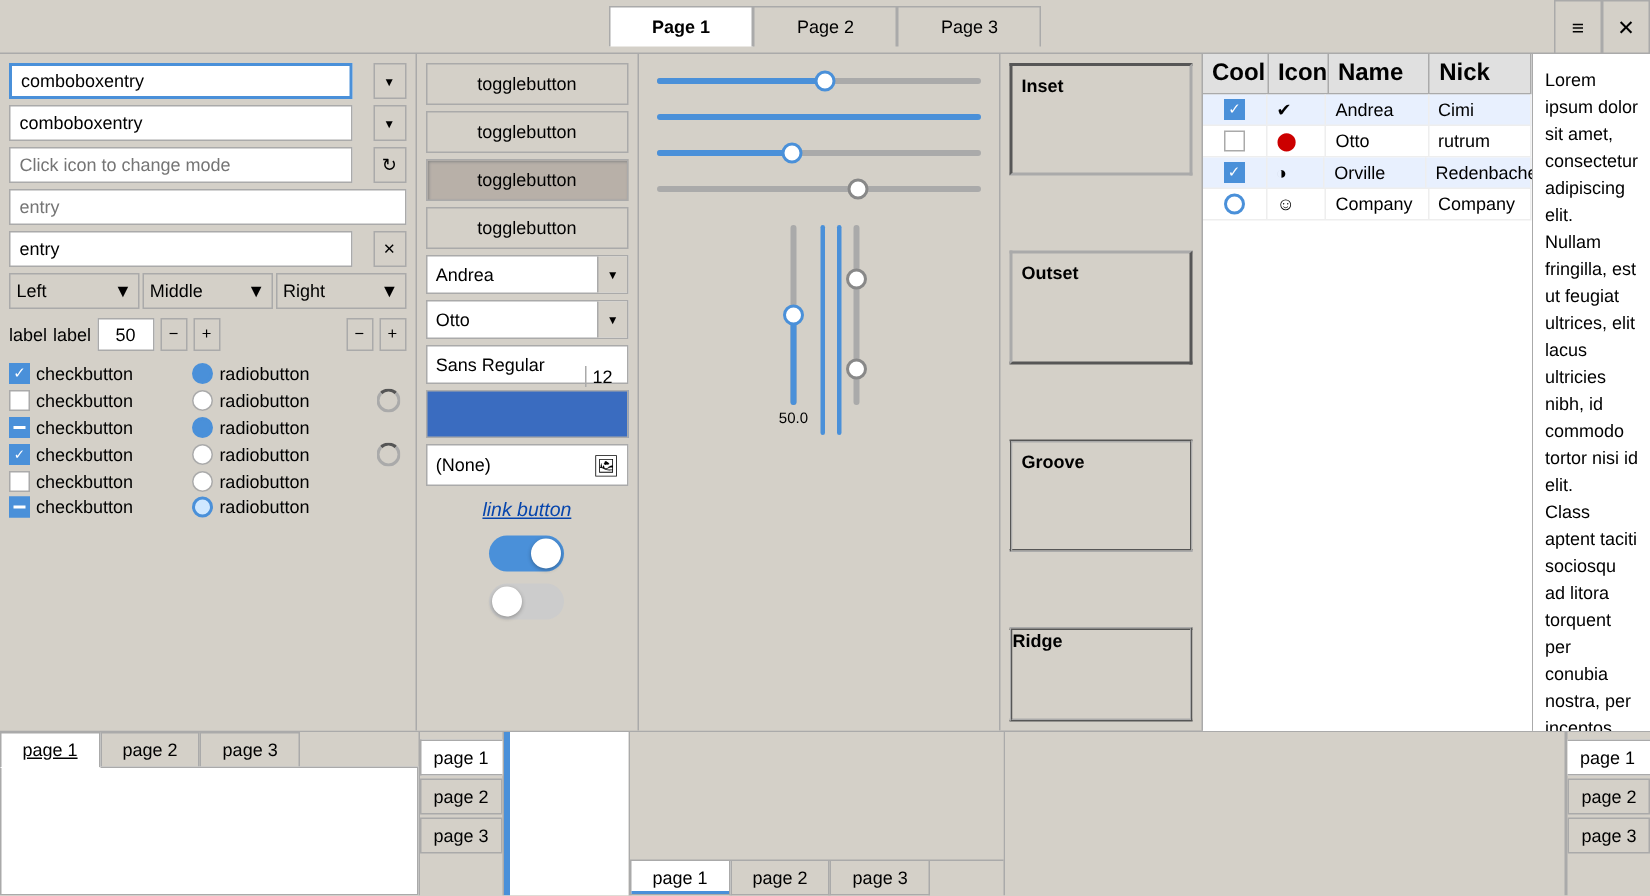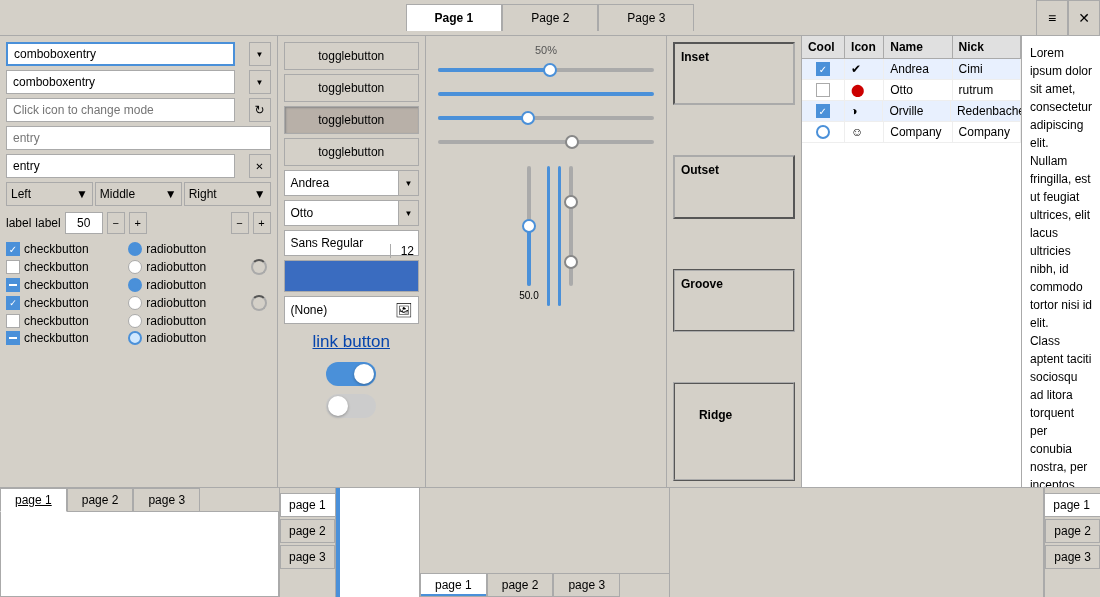--- a/index.html
+++ b/index.html
@@ -80,30 +80,30 @@
     }
     .toggle-btn.pressed { background: #b8b0a8; box-shadow: inset 1px 1px 2px #888; }
     .combo-row {
       display: flex; align-items: center; border: 1px solid #aaa; background: #fff;
       height: 26px;
     }
     .combo-label { flex: 1; padding: 0 6px; font-size: 12px; }
     .combo-drop { width: 20px; background: #d4d0c8; border-left: 1px solid #aaa; height: 100%; display: flex; align-items: center; justify-content: center; cursor: pointer; font-size: 8px; }
     .font-row { display: flex; align-items: center; border: 1px solid #aaa; background: #fff; height: 26px; }
     .font-label { flex: 1; padding: 0 6px; font-size: 12px; }
-    .font-size { padding: 0 4px; border-left: 1px solid #aaa; width: 28px; text-align: right; font-size: 12px; margin-top: 16px; }
+    .font-size { padding: 0 4px; border-left: 1px solid #aaa; width: 28px; text-align: left; font-size: 12px; margin-top: 16px; }
     .color-btn {
       width: 100%; height: 32px; background: #3a6cc0; border: 1px solid #aaa; cursor: pointer;
     }
     .none-row {
       display: flex; align-items: center; border: 1px solid #aaa; background: #fff; height: 28px;
     }
     .none-label { flex: 1; padding: 0 6px; font-size: 12px; }
     .img-icon { width: 28px; display: flex; align-items: center; justify-content: center; font-size: 14px; cursor: pointer; }
-    .link-btn { background: none; border: none; color: #0645ad; text-decoration: underline; cursor: pointer; font-size: 17px; padding: 4px 0; }
+    .link-btn { background: none; border: none; color: #0645ad; text-decoration: underline; cursor: pointer; font-size: 13px; padding: 4px 0; font-style: italic; }
     .toggle-switch {
       width: 50px; height: 24px; background: #ccc; border-radius: 12px; position: relative; cursor: pointer; margin: 2px auto;
     }
     .toggle-switch.on { background: #4a90d9; }
     .toggle-knob {
       width: 20px; height: 20px; background: #fff; border-radius: 50%; position: absolute; top: 2px; left: 2px; transition: left 0.2s;
       box-shadow: 0 1px 3px rgba(0,0,0,0.3);
     }
     .toggle-switch.on .toggle-knob { left: 28px; }
 
@@ -119,21 +119,21 @@
     
     .relief-area {
       width: 135px; border-right: 1px solid #aaa; display: flex; flex-direction: column; gap: 38px;
     }
 
     
     .table-panel {
       width: 220px; background: #fff; border-right: 1px solid #aaa; overflow-y: auto;
     }
     .table-header { display: flex; background: #e0e0e0; border-bottom: 1px solid #aaa; }
-    .table-col { padding: 4px 6px; font-size: 12px; font-weight: bold; border-right: 1px solid #aaa; }
+    .table-col { padding: 4px 6px; font-size: 16px; font-weight: bold; border-right: 1px solid #aaa; }
     .table-row-item { display: flex; align-items: center; border-bottom: 1px solid #eee; }
     .table-row-item.selected { background: #e8f0fe; }
     .table-cell { padding: 3px 6px; font-size: 12px; border-right: 1px solid #eee; display: flex; align-items: center; gap: 4px; }
     .col-cool { width: 44px; }
     .col-icon { width: 40px; }
     .col-name { width: 70px; }
     .col-nick { width: 70px; }
     .cb-cell { display: flex; align-items: center; justify-content: center; }
 
     
@@ -334,23 +334,20 @@
     </div>
     <div class="toggle-switch">
       <div class="toggle-knob"></div>
     </div>
   </div>
 
   <div class="sliders-panel">
 
     <div class="h-sliders-section">
 
-      <div style="display:flex;justify-content:center;">
-        <span class="slider-label">50%</span>
-      </div>
       <div style="position:relative; height:16px; margin:2px 0;">
         <div style="height:4px;background:#aaa;border-radius:2px;position:absolute;top:6px;left:4px;right:4px;"></div>
         <div style="height:4px;background:#4a90d9;border-radius:2px;position:absolute;top:6px;left:4px;width:50%;"></div>
         <div style="width:14px;height:14px;background:#fff;border:2px solid #4a90d9;border-radius:50%;position:absolute;top:1px;left:calc(50% - 3px);"></div>
       </div>
 
       <div style="position:relative; height:16px; margin:2px 0;">
         <div style="height:4px;background:#4a90d9;border-radius:2px;position:absolute;top:6px;left:4px;right:4px;"></div>
       </div>
 
@@ -402,21 +399,21 @@
     <div class="relief-area">
       <div style="padding:6px; border:2px inset #aaa; margin:6px; flex:1;">
         <div style="font-size:12px;font-weight:bold;">Inset</div>
       </div>
       <div style="padding:6px; border:2px outset #aaa; margin:6px; flex:1;">
         <div style="font-size:12px;font-weight:bold;">Outset</div>
       </div>
       <div style="padding:6px; border:2px groove #aaa; margin:6px; flex:1;">
         <div style="font-size:12px;font-weight:bold;">Groove</div>
       </div>
-      <div style="padding:24px; border:2px ridge #aaa; margin:6px; flex:1;">
+      <div style="padding:0; border:2px ridge #aaa; margin:6px; flex:1;">
         <div style="font-size:12px;font-weight:bold;">Ridge</div>
       </div>
     </div>
 
     <div class="table-panel">
       <div class="table-header">
         <div class="table-col col-cool">Cool</div>
         <div class="table-col col-icon">Icon</div>
         <div class="table-col col-name">Name</div>
         <div class="table-col col-nick">Nick</div>

